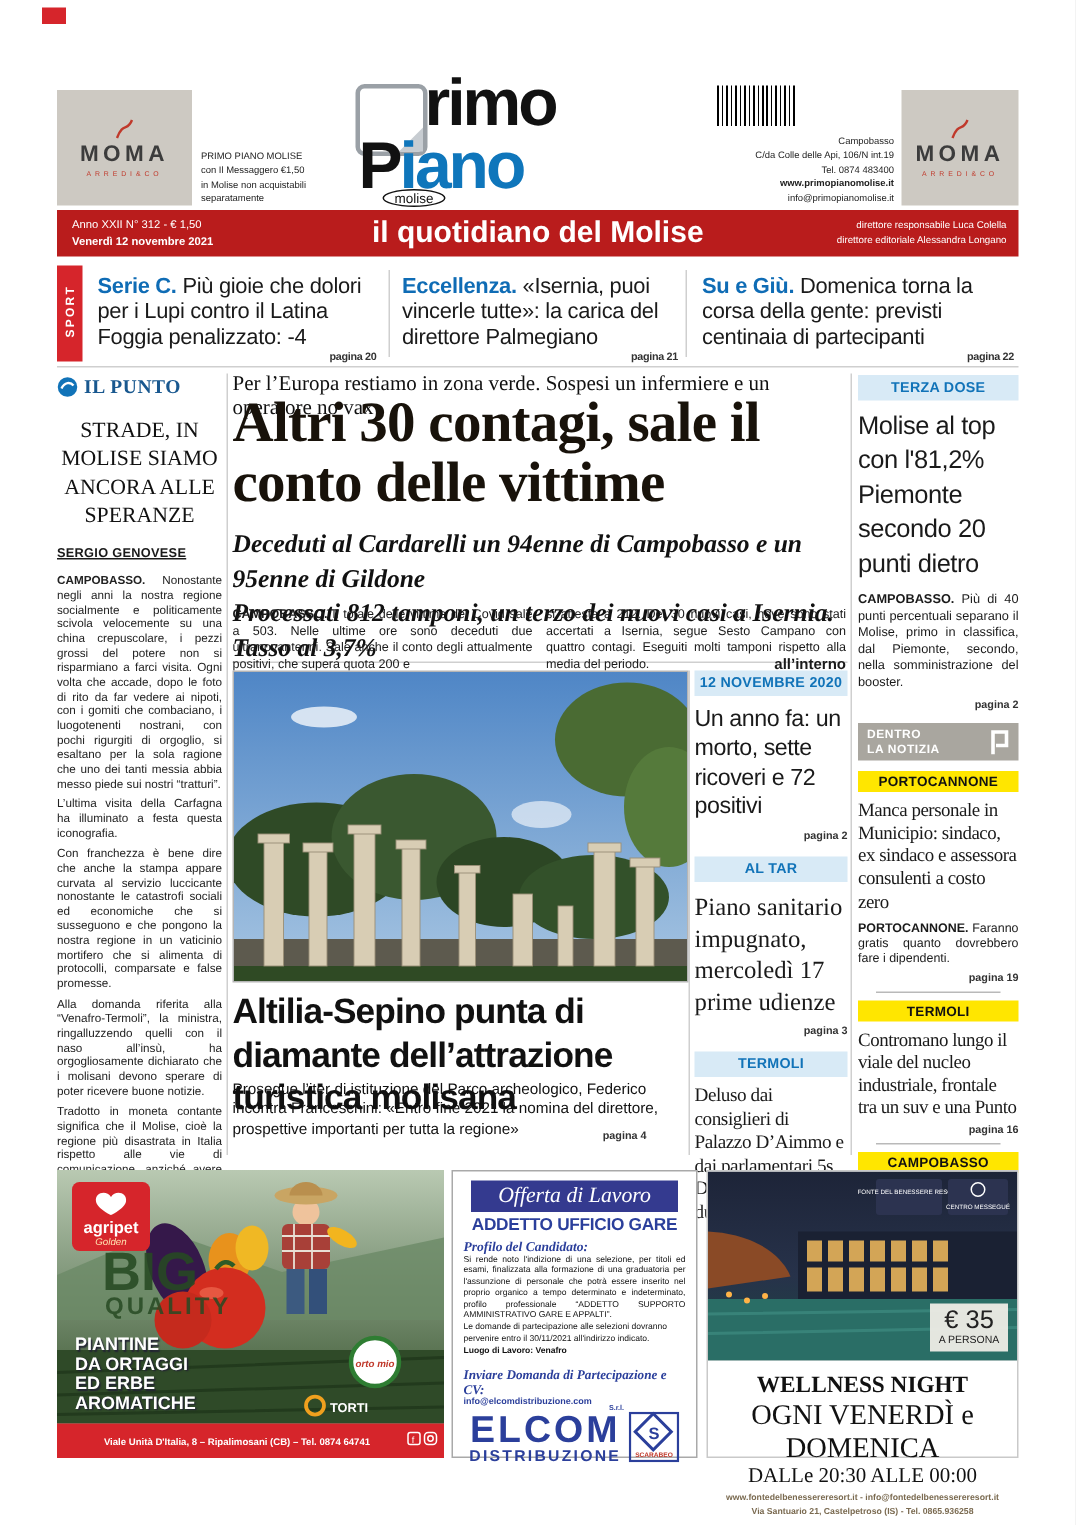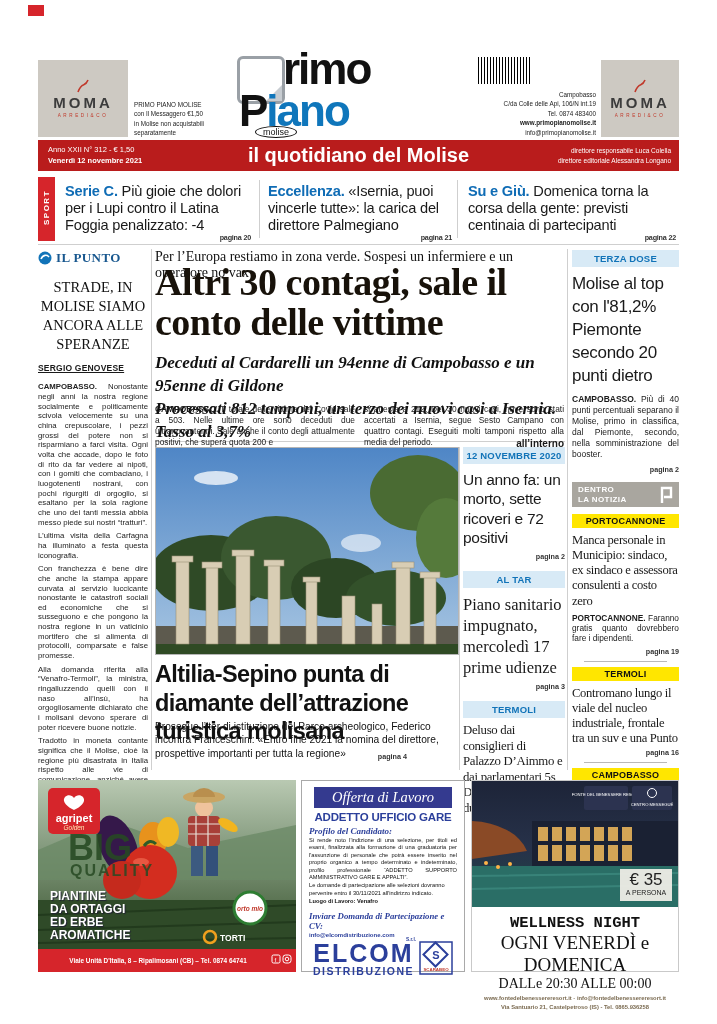--- a/index.html
+++ b/index.html
@@ -194,21 +194,21 @@
         <rect x="240" y="118" width="14" height="78"></rect>
           <rect x="236" y="114" width="22" height="6"></rect>
         <rect x="268" y="128" width="12" height="68"></rect>
           <rect x="264" y="124" width="20" height="6"></rect>
       </g>
     </svg>
   </div>
 
   <div class="abs b" style="left:155px;top:660px;width:306px;font-size:23.5px;letter-spacing:-.6px;line-height:1.22;color:#111;">Altilia-Sepino punta di diamante dell’attrazione turistica molisana</div>
   <div class="abs" style="left:155px;top:720px;width:306px;font-size:10.2px;line-height:1.32;color:#111;">Prosegue l’iter di istituzione del Parco archeologico, Federico incontra Franceschini: «Entro fine 2021 la nomina del direttore, prospettive importanti per tutta la regione»</div>
-  <div class="abs pagina" style="left:155px;top:752px;width:252px;">pagina 4</div>
+  <div class="abs pagina" style="left:155px;top:752px;width:276px;">pagina 4</div>
 
   <div class="abs" style="left:463px;top:447px;width:102px;">
     <div class="label-blue">12 NOVEMBRE 2020</div>
     <div style="font-size:15.5px;line-height:1.25;margin-top:6px;letter-spacing:-.3px;">Un anno fa: un morto, sette ricoveri e 72 positivi</div>
     <div class="pagina" style="margin:4px 0 10px 0;">pagina 2</div>
     <div class="label-blue">AL TAR</div>
     <div class="serif" style="font-size:16.5px;line-height:1.28;margin-top:6px;">Piano sanitario impugnato, mercoledì 17 prime udienze</div>
     <div class="pagina" style="margin:4px 0 10px 0;">pagina 3</div>
     <div class="label-blue">TERMOLI</div>
     <div class="serif" style="font-size:12.8px;line-height:1.22;margin-top:5px;letter-spacing:-.3px;">Deluso dai consiglieri di Palazzo D’Aimmo e dai parlamentari 5s, Di Michele va giù duro</div>
@@ -375,21 +375,21 @@
         <circle cx="38" cy="83" r="2" fill="#ffb347"></circle>
       <rect x="112" y="5" width="44" height="24" rx="2" fill="#2c3350"></rect>
       <text x="134" y="15" text-anchor="middle" font-size="4.2" fill="#fff">FONTE DEL BENESSERE RESORT</text>
       <rect x="160" y="5" width="40" height="24" rx="2" fill="#2c3350"></rect>
       <circle cx="180" cy="12" r="4.5" fill="none" stroke="#fff" stroke-width="1"></circle>
       <text x="180" y="25" text-anchor="middle" font-size="4.2" fill="#fff">CENTRO MESSEGUÉ</text>
       <rect x="148" y="88" width="52" height="32" fill="#f2efe8" opacity=".93"></rect>
       <text x="174" y="104" text-anchor="middle" font-family="Liberation Serif,serif" font-size="17" fill="#222">€ 35</text>
       <text x="174" y="114" text-anchor="middle" font-family="Liberation Serif,serif" font-size="7" fill="#222">A PERSONA</text>
     </svg>
-    <div class="serif b" style="text-align:center;font-size:15.5px;margin-top:3px;color:#111;font-family:Liberation Mono, monospace;">WELLNESS NIGHT</div>
+    <div class="serif b" style="text-align:center;font-size:15.5px;margin-top:3px;color:#111;">WELLNESS NIGHT</div>
     <div class="serif" style="text-align:center;font-size:19px;color:#111;">OGNI VENERDÌ e DOMENICA</div>
     <div class="serif" style="text-align:center;font-size:14px;color:#111;">DALLe 20:30 ALLE 00:00</div>
     <div class="well-small" style="margin-top:2px;">
       <div>www.fontedelbenessereresort.it - info@fontedelbenessereresort.it</div>
       <div>Via Santuario 21, Castelpetroso (IS) - Tel. 0865.936258</div>
     </div>
   </div>
 
 </div>
 

